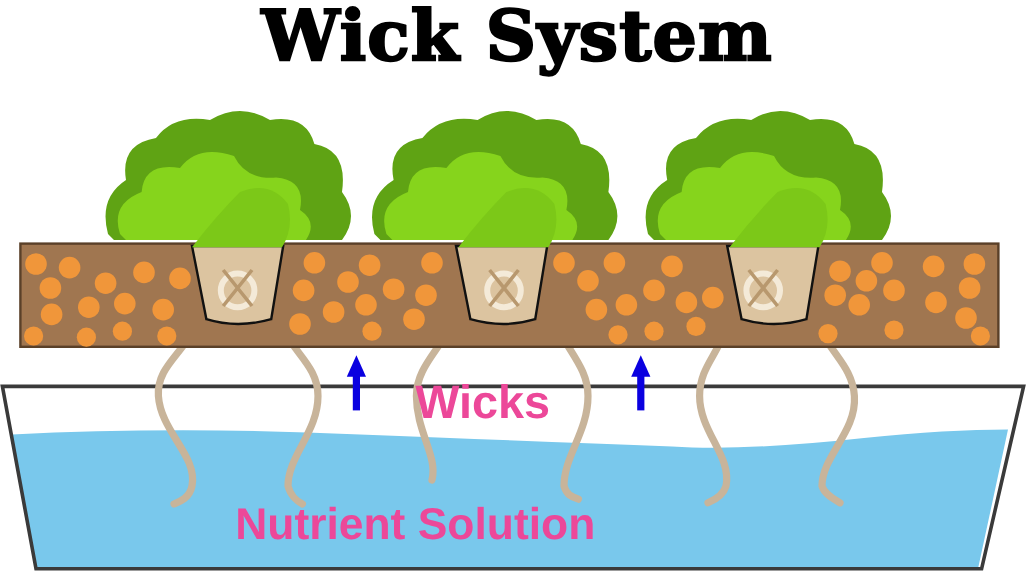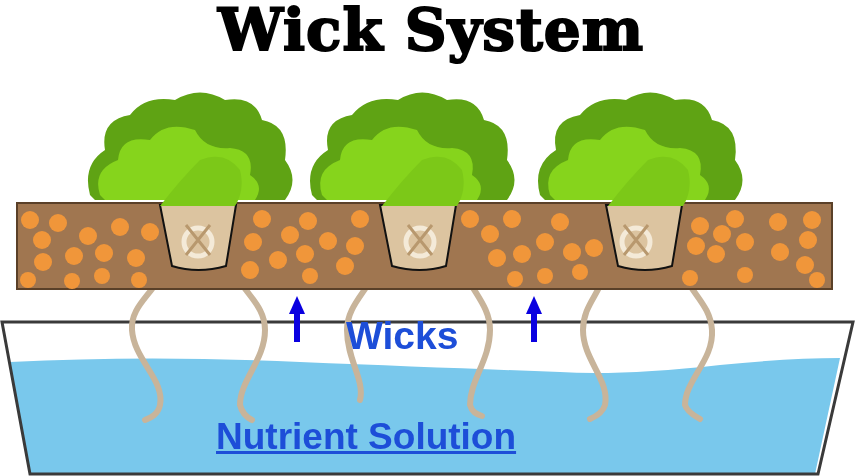--- a/index.html
+++ b/index.html
@@ -3,23 +3,23 @@
 <meta charset="utf-8">
 <style>
   html, body { margin: 0; padding: 0; background: #ffffff; }
   body { width: 862px; height: 476px; position: relative; overflow: hidden; font-family: "DejaVu Serif", serif; }
   #title {
     position: absolute; left: 0; top: -4px; width: 862px; text-align: center;
     font-family: "DejaVu Serif", serif; font-weight: 900; font-size: 58px; letter-spacing: 1px;
     color: #000; -webkit-text-stroke: 2px #000;
   }
   svg#diagram { position: absolute; left: 0; top: 0; }
-  .label { position: absolute; font-family: "Liberation Sans", sans-serif; font-weight: 700; color: #1d4ed8; }
+  .label { position: absolute; font-family: "Liberation Sans", sans-serif; font-weight: 700; color: #ec4899; }
   #wicks-label { left: 346px; top: 314px; font-size: 39px; }
-  #solution-label { left: 216px; top: 416px; font-size: 37px; text-decoration: underline; }
+  #solution-label { left: 196px; top: 416px; font-size: 37px; }
 </style>
 </head>
 <body>
 
 <div id="title">Wick System</div>
 
 <svg id="diagram" width="862" height="476" viewBox="0 0 862 476">
 
   <g>
     <path d="M10 362 Q150 355 300 362 Q450 368 560 372 Q620 376 720 365 Q790 358 840 358 L815 474 L30 474 Z" fill="#79c8ec"></path>

